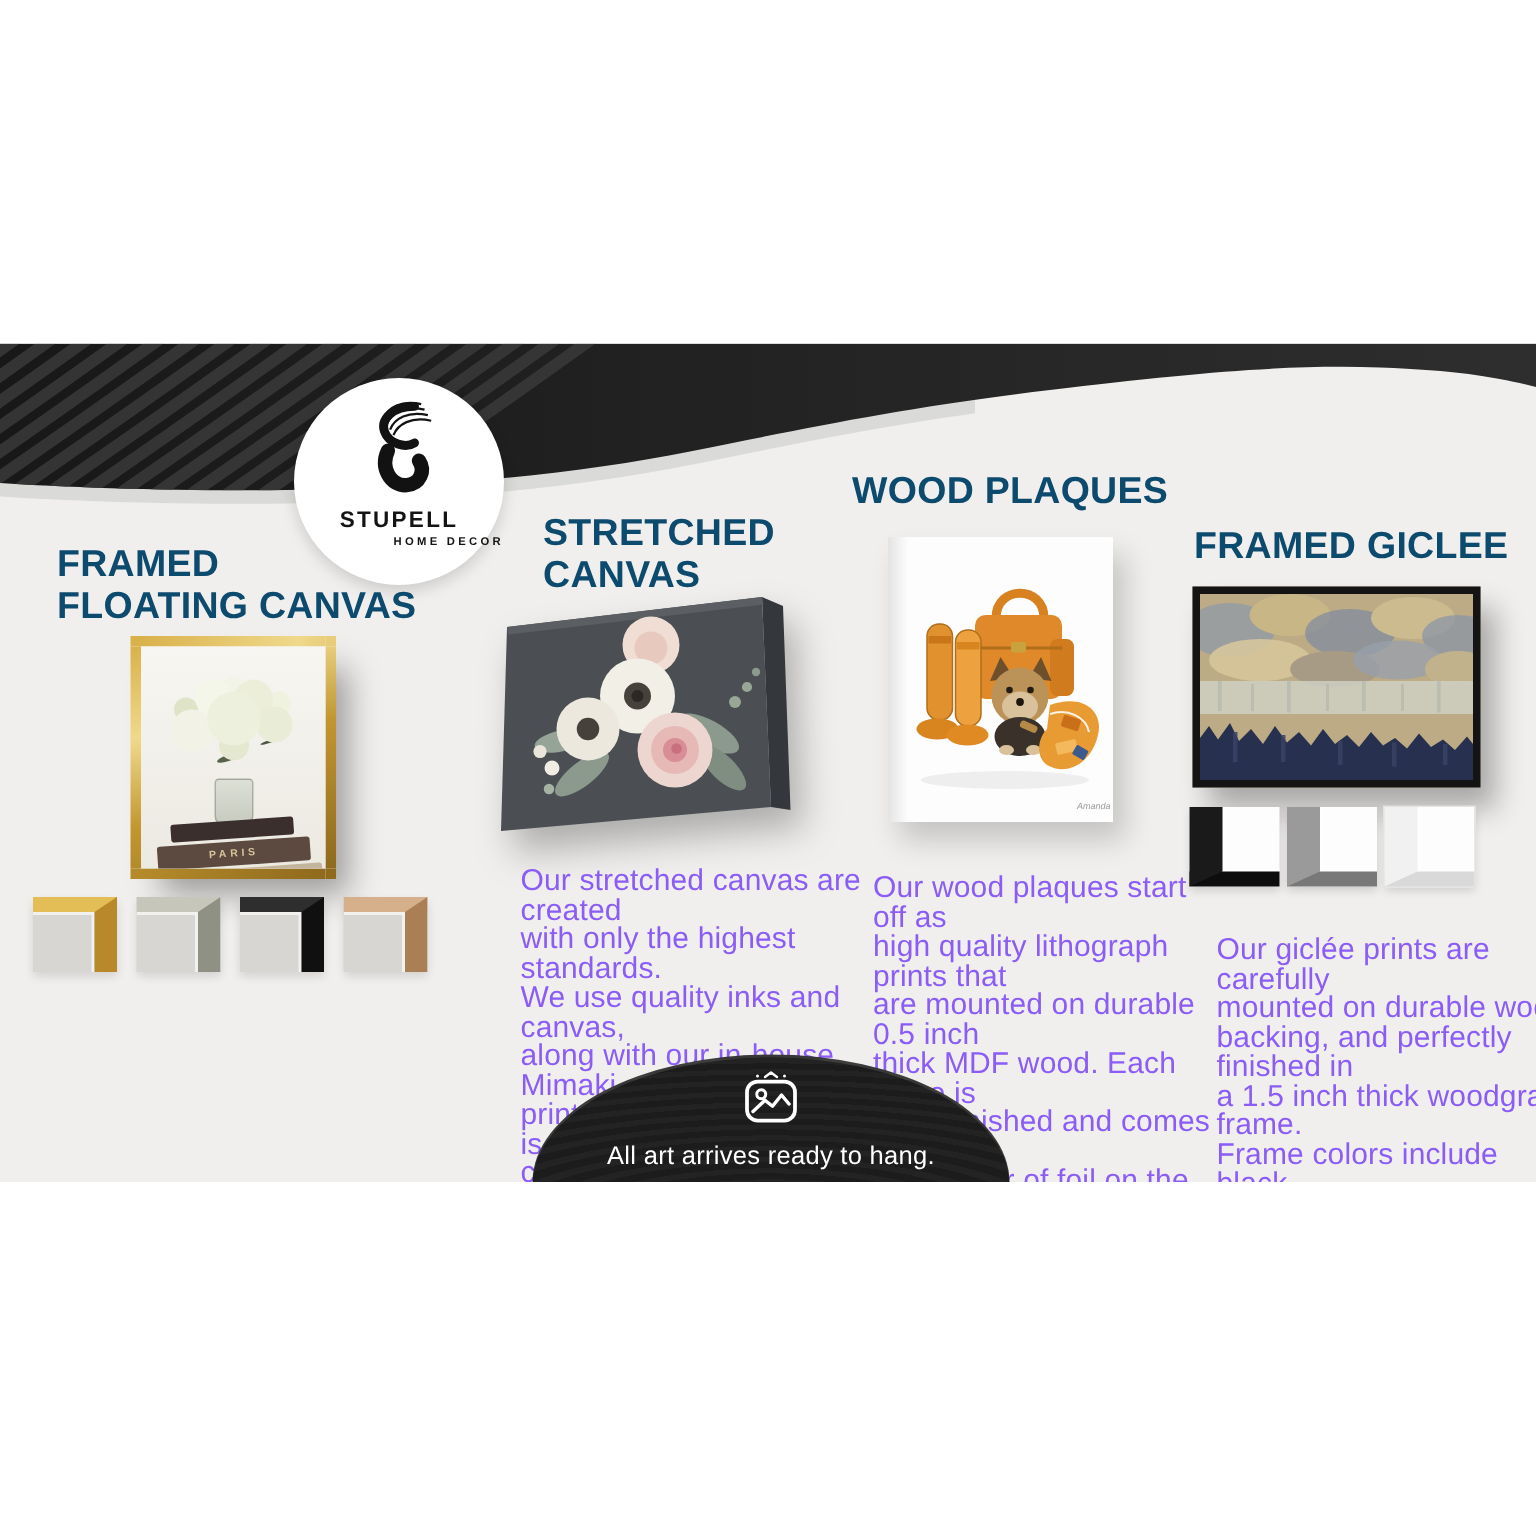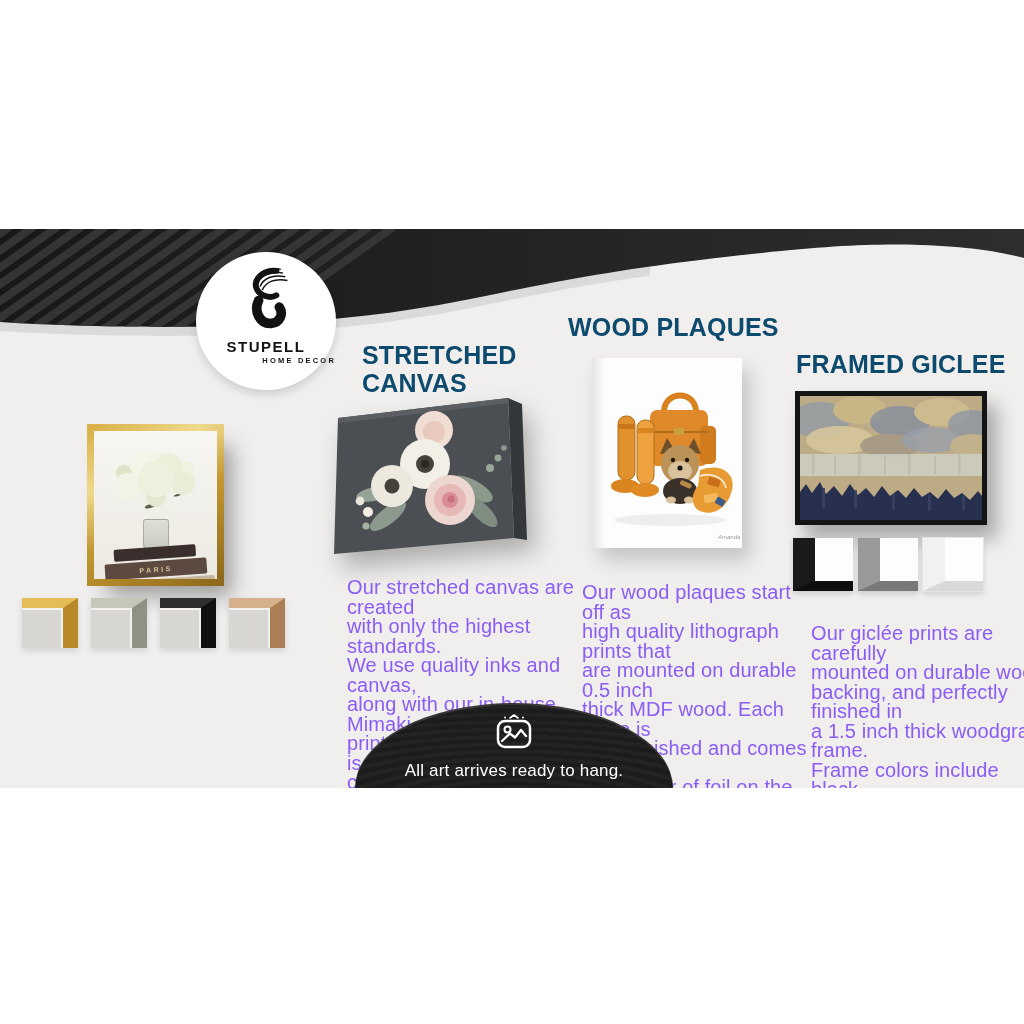--- a/index.html
+++ b/index.html
@@ -148,20 +148,22 @@
           <path d="M76,20 C58,16 46,23 42,33" stroke-width="2"></path>
           <path d="M79,25 C61,21 49,28 45,38" stroke-width="2"></path>
           <path d="M64,12 C44,12 33,24 37,35 C41,46 56,50 64,45" stroke-width="8" stroke-linecap="round"></path>
           <path d="M40,52 C33,67 42,84 57,83 C69,82 74,70 68,61" stroke-width="13" stroke-linecap="round"></path>
         </g>
       </svg>
       <div class="logo-name">STUPELL</div>
       <div class="logo-tagline">HOME DECOR</div>
     </div>
 
+    <h2 class="title t-floating">FRAMED
+FLOATING CANVAS</h2>
     <h2 class="title t-stretched">STRETCHED
 CANVAS</h2>
     <h2 class="title t-wood">WOOD PLAQUES</h2>
     <h2 class="title t-giclee">FRAMED GICLEE</h2>
 
     <div class="fc-frame">
       <div class="fc-art">
         <div class="fc-leaves"></div>
         <div class="fc-bouquet"></div>
         <div class="fc-vase"></div>

